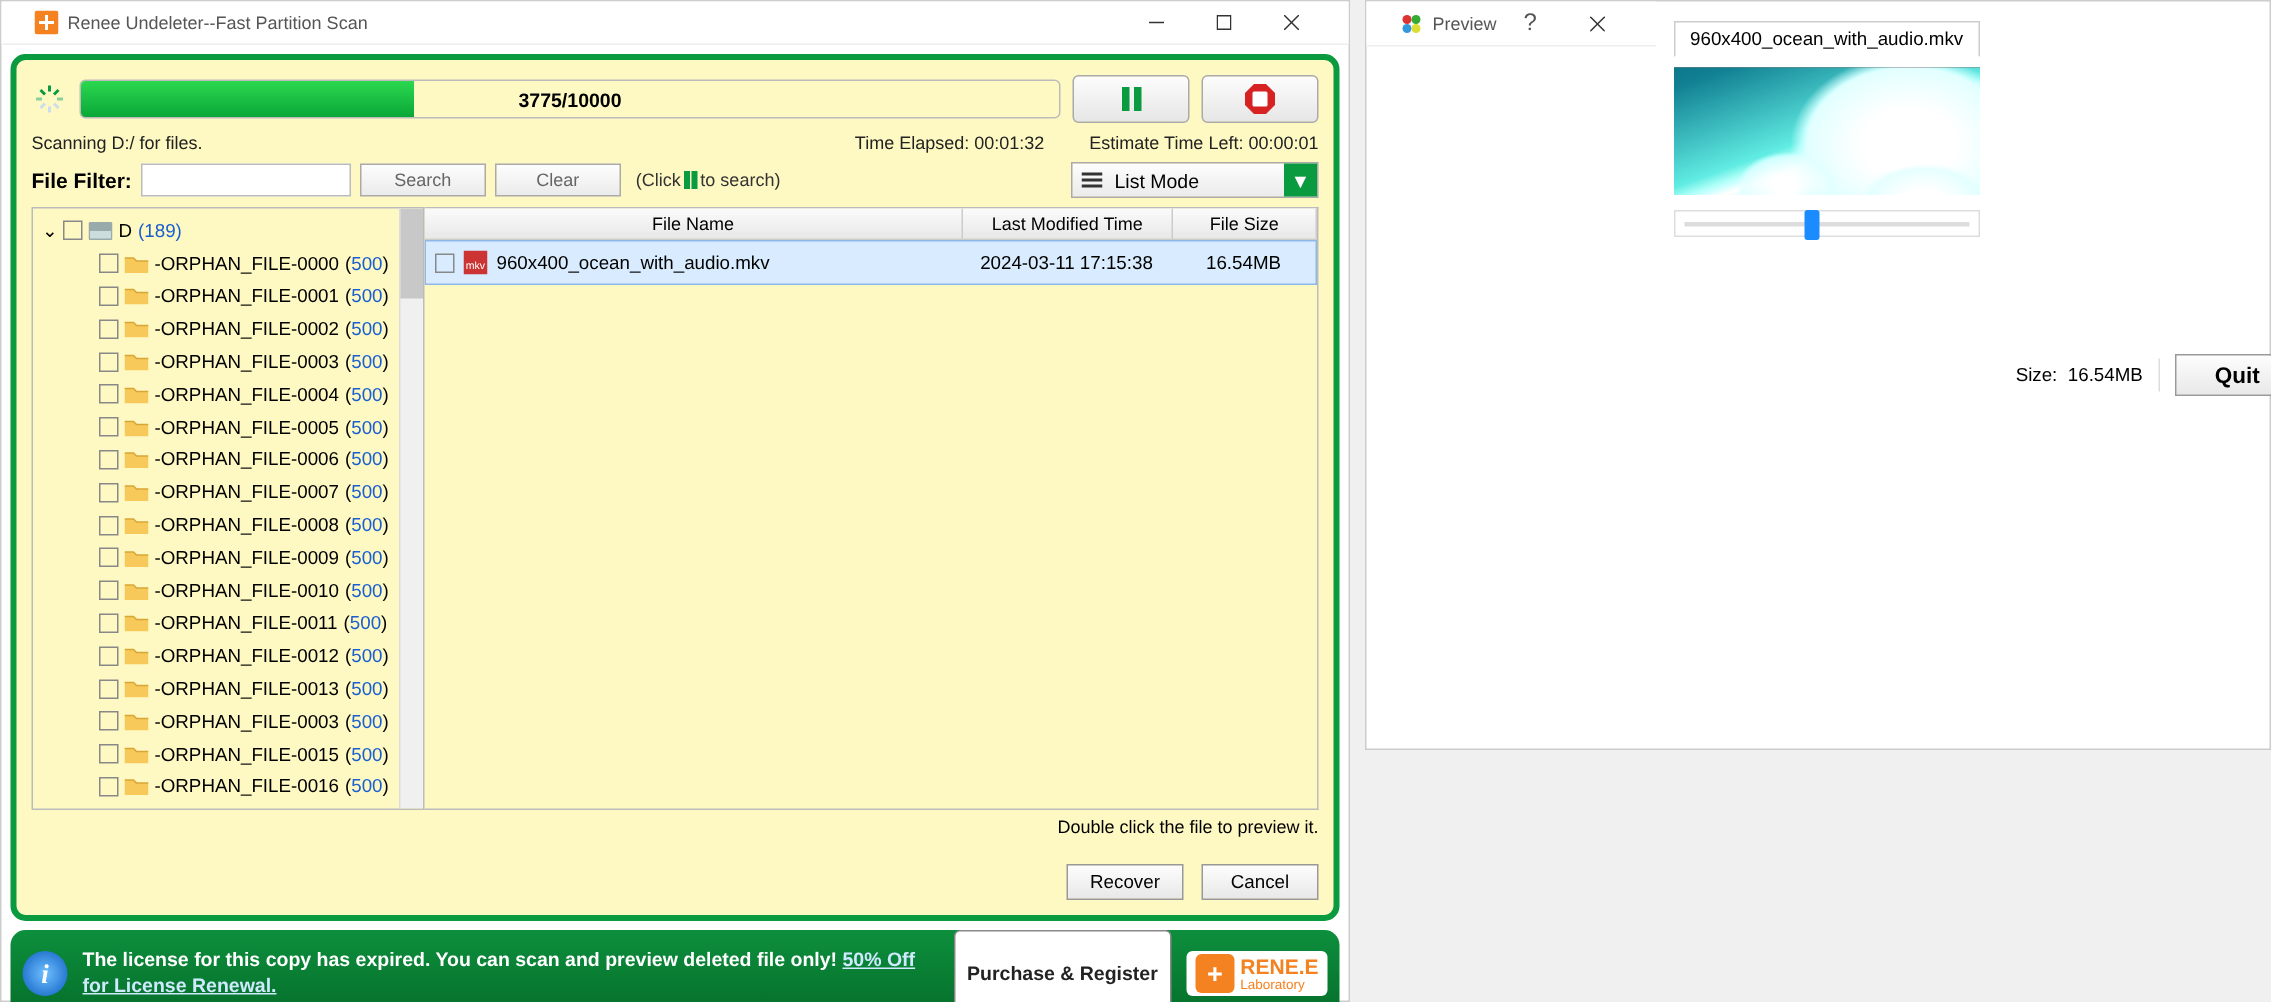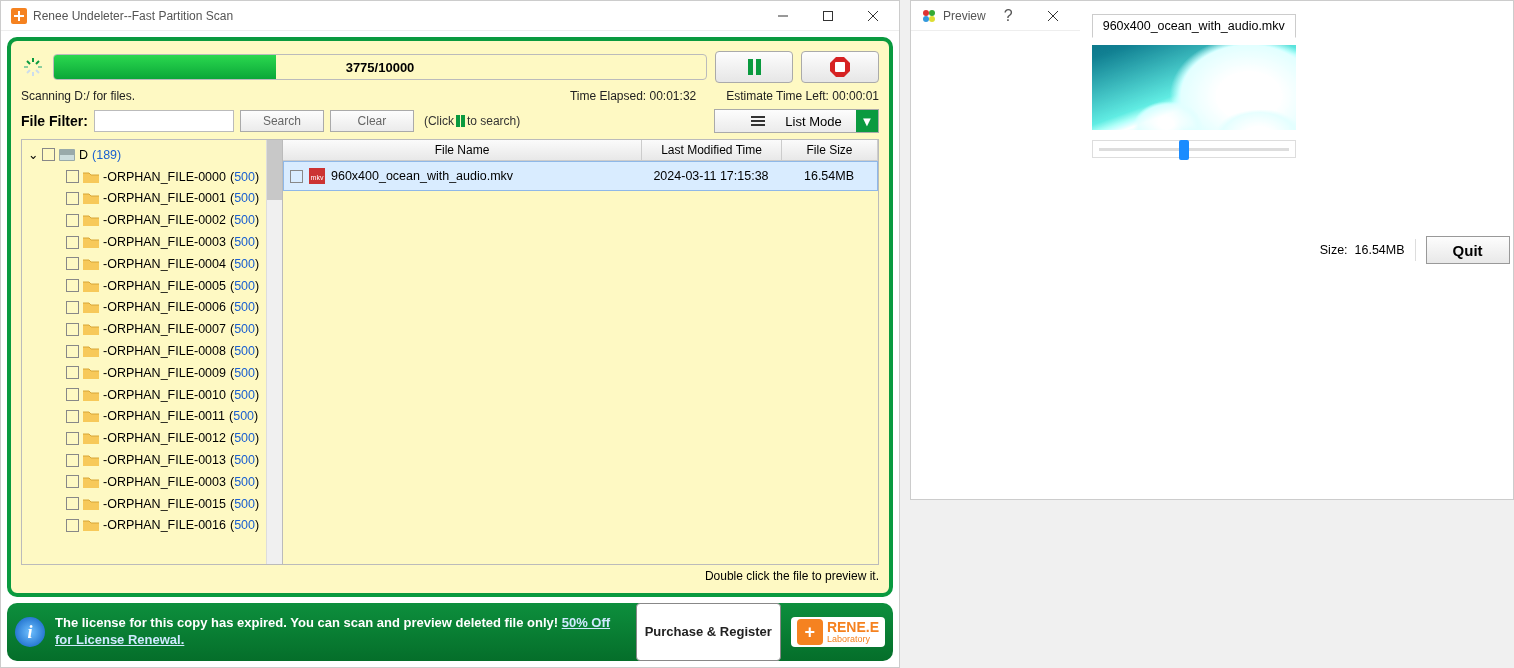--- a/index.html
+++ b/index.html
@@ -1,20 +1,20 @@
 <!DOCTYPE html>
 <html><head>
 <meta charset="utf-8">
 <style>
 * { box-sizing: border-box; margin: 0; padding: 0; font-family: "Segoe UI", Tahoma, sans-serif; }
 body { background: #f0f0f0; width: 1514px; height: 668px; position: relative; overflow: hidden; }
 
 
 .win-main { position: absolute; left: 0; top: 0; width: 900px; height: 668px; background: #fff; border: 1px solid #ccc; display: flex; flex-direction: column; }
-.title-bar { height: 30px; display: flex; align-items: center; padding: 0 4px; background: #fff; border-bottom: 1px solid #eee; }
+.title-bar { height: 30px; display: flex; align-items: center; padding: 0 16px; background: #fff; border-bottom: 1px solid #eee; }
 .title-bar .app-icon { width: 16px; height: 16px; margin: 0 6px; display: inline-block; }
 .title-bar .title-text { flex: 1; font-size: 12px; color: #555; }
 .win-btn { width: 45px; height: 28px; display: flex; align-items: center; justify-content: center; color: #555; }
 
 .green-frame { margin: 6px; border: 4px solid #0a9a3f; border-radius: 10px; background: #fef9c3; padding: 10px; flex: 1; display: flex; flex-direction: column; }
 
 .progress-row { display: flex; align-items: center; gap: 8px; }
 .spinner { width: 24px; height: 24px; }
 .progress-track { flex: 1; height: 26px; border: 1px solid #bbb; border-radius: 4px; position: relative; overflow: hidden; display:flex; align-items:center; }
 .progress-fill { position: absolute; left: 0; top: 0; height: 100%; background: linear-gradient(#2bd84f,#0aa738); width: 34%; }
@@ -24,21 +24,21 @@
 .info-row { display: flex; margin-top: 6px; font-size: 12px; color: #222; }
 .info-row .spacer { flex: 1; }
 
 .filter-row { display: flex; align-items: center; margin-top: 6px; gap: 6px; font-size: 13px; }
 .filter-row .lbl { font-weight: bold; font-size: 14px; }
 .filter-row input { width: 140px; height: 22px; border: 1px solid #bbb; padding: 0 4px; font-size: 12px; }
 .small-btn { width: 84px; height: 22px; border: 1px solid #aaa; background: linear-gradient(#fdfdfd,#ebebeb); font-size: 12px; color: #666; }
 .hint { font-size: 12px; color: #333; margin-left: 4px; display:flex; align-items:center; gap:2px;}
 .mini-pause { display:inline-flex; gap:1px; }
 .mini-pause span { width:4px; height:12px; background:#0a9a3f; }
-.listmode-btn { margin-left:auto; min-width: 165px; height: 24px; border: 1px solid #aaa; background: linear-gradient(#fdfdfd,#ebebeb); display:flex; align-items:center; padding:0 6px; gap:20px; font-size:13px; position:relative;justify-content:center; }
+.listmode-btn { margin-left:auto; min-width: 165px; height: 24px; border: 1px solid #aaa; background: linear-gradient(#fdfdfd,#ebebeb); display:flex; align-items:center; padding:0 6px; gap:8px; font-size:13px; position:relative; }
 .listmode-btn .arrow { position:absolute; right:0; top:0; width:22px; height:22px; background:#0a9a3f; display:flex; align-items:center; justify-content:center; color:#fff; }
 
 .panes { display: flex; margin-top: 6px; flex: 1; min-height: 0; }
 .tree-pane { width: 262px; border: 1px solid #bbb; overflow: hidden; position: relative; display:flex; }
 .tree-scroll { flex:1; overflow-y: hidden; padding: 4px 0; }
 .tree-scrollbar { width: 16px; background: #f0f0f0; border-left: 1px solid #ddd; position:relative; }
 .tree-scrollbar .thumb { position:absolute; top:0; left:0; right:0; height:60px; background:#c8c8c8; }
 .tree-root { padding-left: 6px; font-size: 12.5px; }
 .tree-row { display:flex; align-items:center; height: 21.8px; gap:4px; white-space:nowrap; }
 .tree-row .chk { width:13px; height:13px; border:1px solid #888; }
@@ -386,20 +386,24 @@
     </div>
     <div class="cell cell-mod">2024-03-11 17:15:38</div>
     <div class="cell cell-size">16.54MB</div>
             </div>
           </div>
       </div>
     </div>
 
     <div class="tip">Double click the file to preview it.</div>
 
+    <div class="action-row">
+      <button class="action-btn">Recover</button>
+      <button class="action-btn">Cancel</button>
+    </div>
   </div>
 
   <div class="footer">
     <div class="info-icon">i</div>
     <div class="msg">
       <span>The license for this copy has expired. You can scan and preview deleted file only! </span><a href="#">50% Off</a><br>
       <a href="#">for License Renewal.</a>
     </div>
     <div class="pr-btn"><span>Purchase &amp; Register</span></div>
     <div class="logo">

